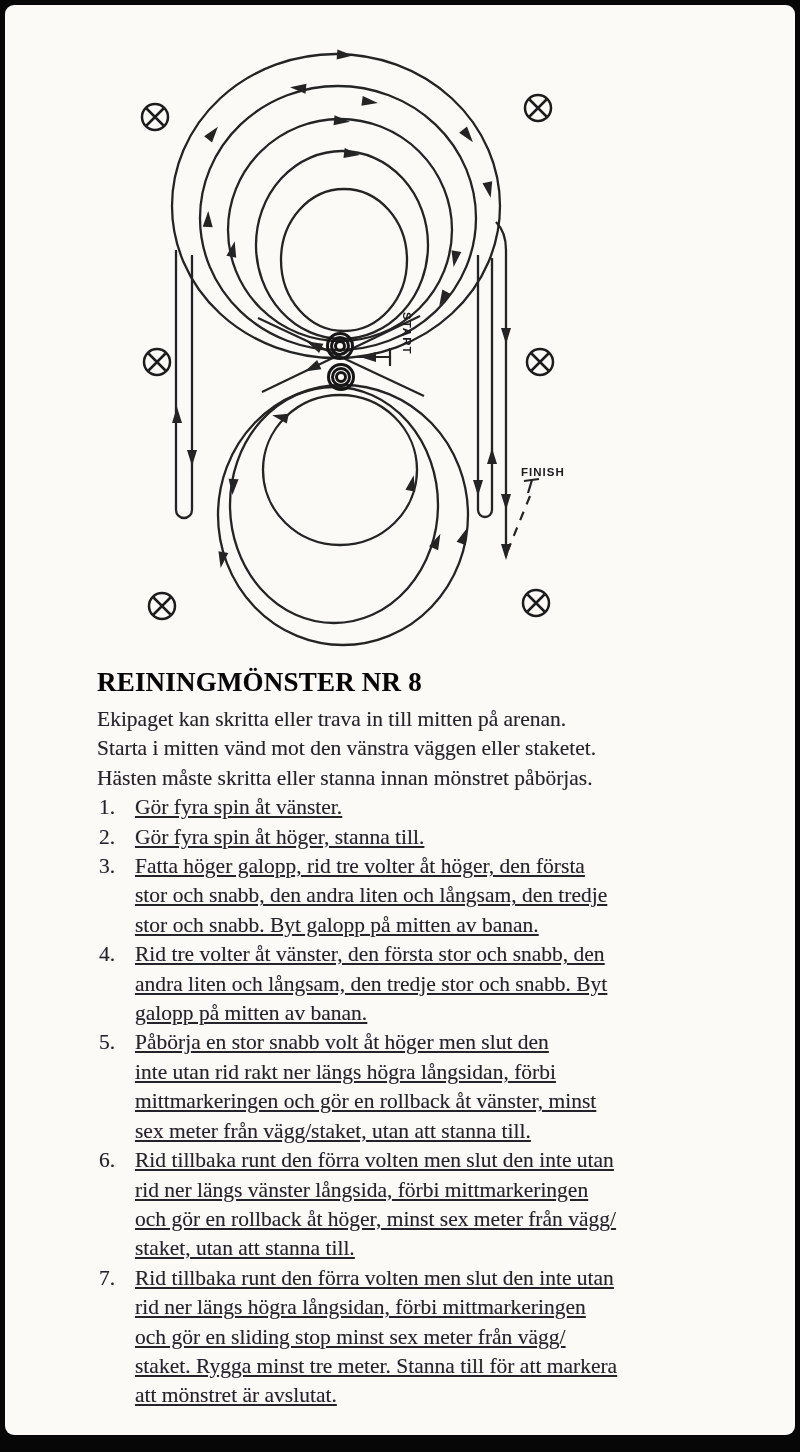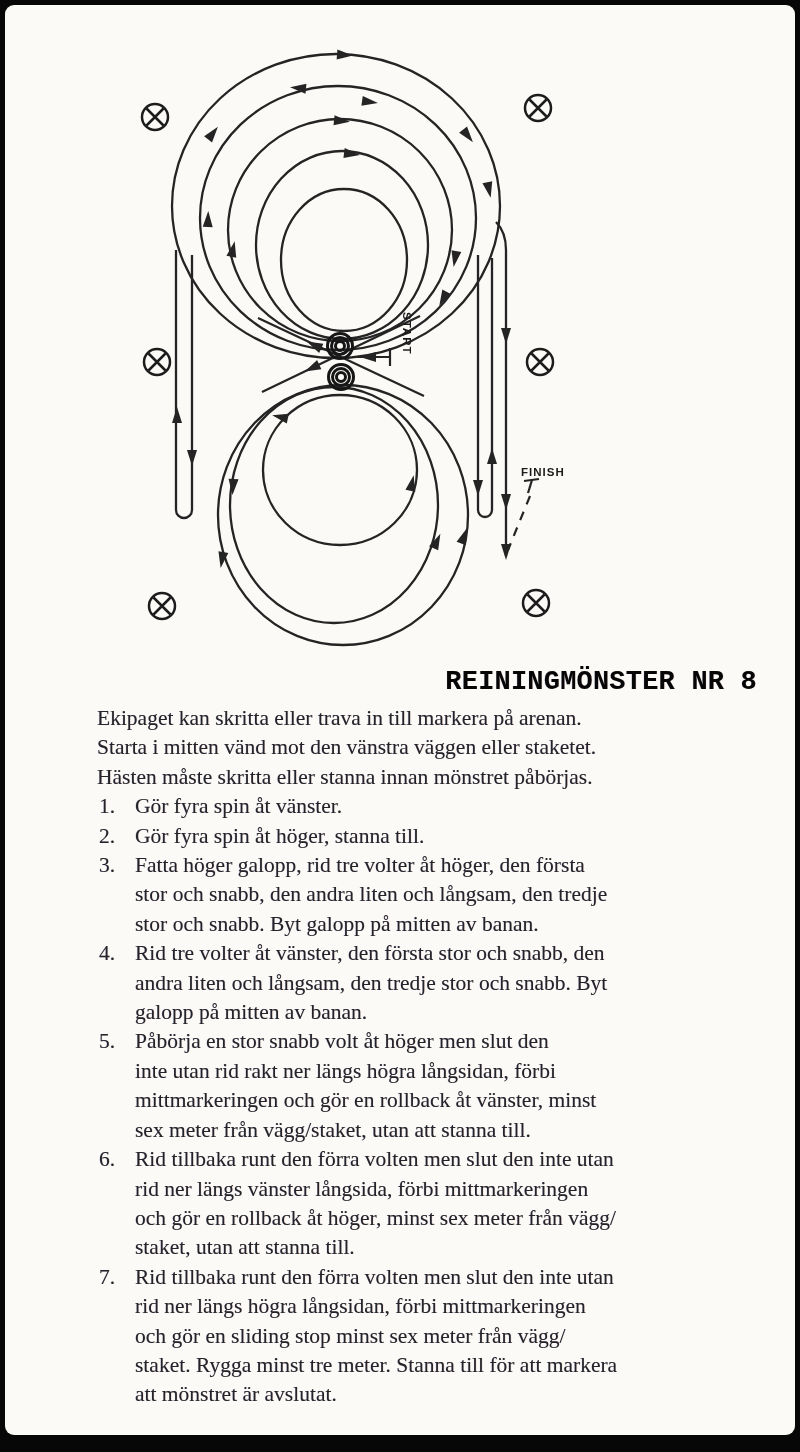--- a/index.html
+++ b/index.html
@@ -35,26 +35,25 @@
     letter-spacing:1px;
   }
   .content{
     position:absolute;
     left:92px; top:662px; width:660px;
     color:#232329;
     text-shadow:0.4px 0 0 rgba(170,60,40,0.18), -0.4px 0 0 rgba(40,60,170,0.18);
   }
   .content h1{
     margin:0 0 7px 0;
-    font-family:Liberation Mono, monospace;
+    font-family:Liberation Serif, serif;
     font-weight:bold;
     font-size:27px;
     letter-spacing:0.2px;
     color:#060606;
-    text-align:right;
   }
   .intro{
     margin:0;
     font-size:21.5px;
     line-height:29.4px;
     white-space:pre;
   }
   ol.steps{
     list-style:none;
     margin:0;padding:0;
@@ -65,20 +64,21 @@
     font-size:21.5px;
     line-height:29.4px;
   }
   ol.steps .num{
     position:absolute;
     left:2px;top:0;
   }
   ol.steps .txt{
     display:block;
     white-space:pre-line;
+    text-decoration:underline;
   }
 </style>
 </head>
 <body>
 
 <div class="page">
 
   <svg class="diagram" viewBox="0 0 800 662">
 
     <g>
@@ -186,21 +186,21 @@
       <path class="ah" transform="translate(437,541) rotate(-65)" d="M8,0 L-8,5 L-8,-5 Z"></path>
       <path class="ah" transform="translate(222,560) rotate(100)" d="M8,0 L-8,5 L-8,-5 Z"></path>
       <path class="ah" transform="translate(464,536) rotate(-70)" d="M8,0 L-8,5 L-8,-5 Z"></path>
       <path class="ah" transform="translate(312,368) rotate(155)" d="M8,0 L-8,5 L-8,-5 Z"></path>
       <path class="ah" transform="translate(314,345) rotate(205)" d="M8,0 L-8,5 L-8,-5 Z"></path>
     </g>
   </svg>
 
   <div class="content">
     <h1>REININGMÖNSTER NR 8</h1>
-    <p class="intro">Ekipaget kan skritta eller trava in till markera på arenan.</p>
+    <p class="intro">Ekipaget kan skritta eller trava in till mitten på arenan.</p>
     <p class="intro">Starta i mitten vänd mot den vänstra väggen eller staketet.</p>
     <p class="intro">Hästen måste skritta eller stanna innan mönstret påbörjas.</p>
 
     <ol class="steps">
       <li>
         <span class="num">1.</span>
         <span class="txt">Gör fyra spin åt vänster.</span>
       </li>
       <li>
         <span class="num">2.</span>

